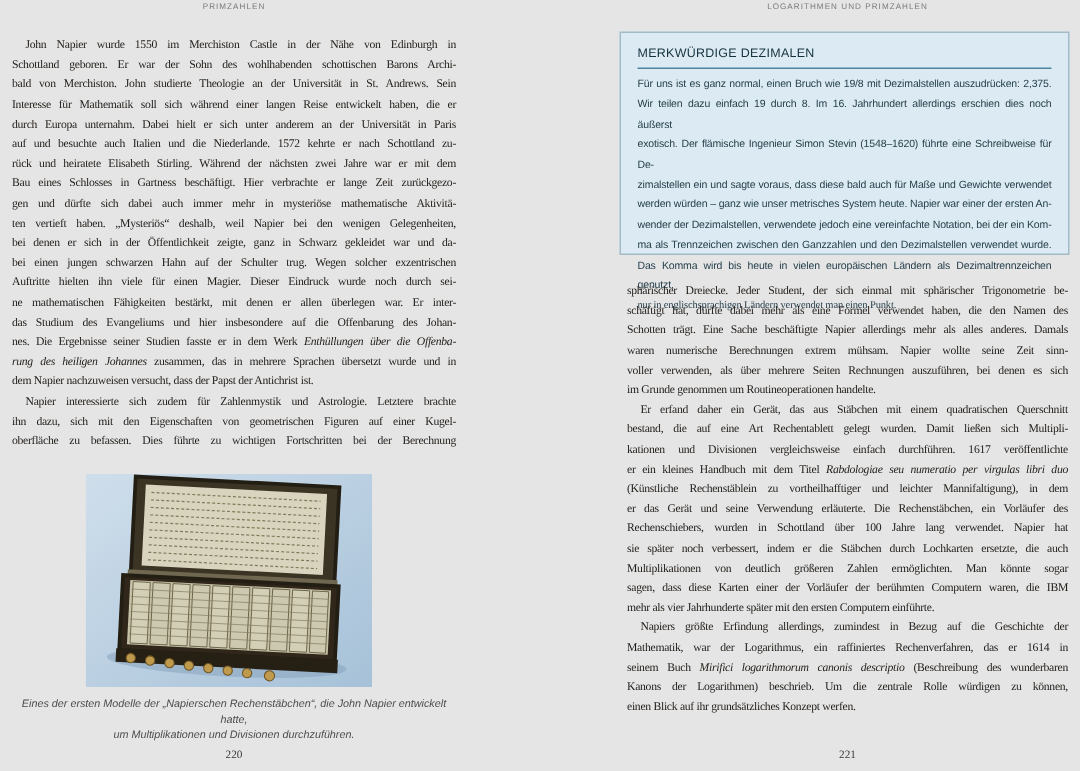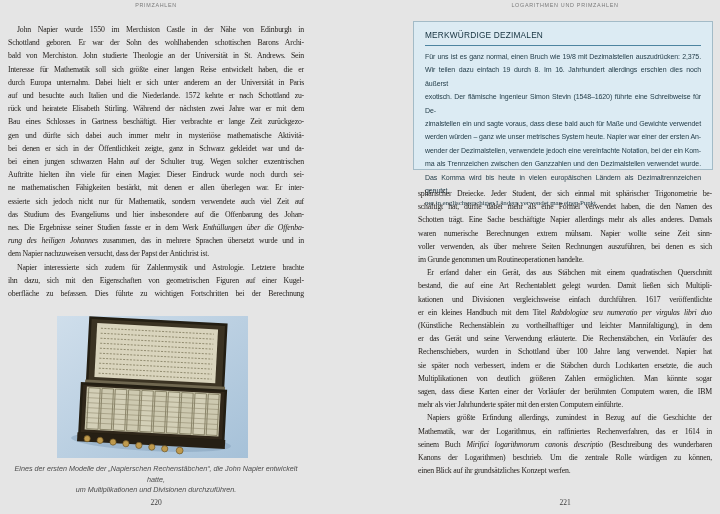--- a/index.html
+++ b/index.html
@@ -50,31 +50,31 @@
 
 <div class="spread">
 
   <section>
     <div class="running-head rh-left">PRIMZAHLEN</div>
 
     <div class="body-col body-left">
         <div class="bl ind"><span>John Napier wurde 1550 im Merchiston Castle in der Nähe von Edinburgh in</span></div>
         <div class="bl"><span>Schottland geboren. Er war der Sohn des wohlhabenden schottischen Barons Archi-</span></div>
         <div class="bl"><span>bald von Merchiston. John studierte Theologie an der Universität in St. Andrews. Sein</span></div>
-        <div class="bl"><span>Interesse für Mathematik soll sich größte einer langen Reise entwickelt haben, die er</span></div>
+        <div class="bl"><span>Interesse für Mathematik soll sich während einer langen Reise entwickelt haben, die er</span></div>
         <div class="bl"><span>durch Europa unternahm. Dabei hielt er sich unter anderem an der Universität in Paris</span></div>
         <div class="bl"><span>auf und besuchte auch Italien und die Niederlande. 1572 kehrte er nach Schottland zu-</span></div>
         <div class="bl"><span>rück und heiratete Elisabeth Stirling. Während der nächsten zwei Jahre war er mit dem</span></div>
         <div class="bl"><span>Bau eines Schlosses in Gartness beschäftigt. Hier verbrachte er lange Zeit zurückgezo-</span></div>
         <div class="bl"><span>gen und dürfte sich dabei auch immer mehr in mysteriöse mathematische Aktivitä-</span></div>
+        <div class="bl"><span>ten vertieft haben. „Mysteriös“ deshalb, weil Napier bei den wenigen Gelegenheiten,</span></div>
         <div class="bl"><span>bei denen er sich in der Öffentlichkeit zeigte, ganz in Schwarz gekleidet war und da-</span></div>
         <div class="bl"><span>bei einen jungen schwarzen Hahn auf der Schulter trug. Wegen solcher exzentrischen</span></div>
         <div class="bl"><span>Auftritte hielten ihn viele für einen Magier. Dieser Eindruck wurde noch durch sei-</span></div>
         <div class="bl"><span>ne mathematischen Fähigkeiten bestärkt, mit denen er allen überlegen war. Er inter-</span></div>
-        <div class="bl"><span>essierte sich jedoch nicht nur für Mathematik, sondern verwendete auch viel Zeit auf</span></div>
         <div class="bl"><span>das Studium des Evangeliums und hier insbesondere auf die Offenbarung des Johan-</span></div>
         <div class="bl"><span>nes. Die Ergebnisse seiner Studien fasste er in dem Werk </span><i>Enthüllungen über die Offenba-</i></div>
         <div class="bl"><i>rung des heiligen Johannes</i><span> zusammen, das in mehrere Sprachen übersetzt wurde und in</span></div>
         <div class="bl end"><span>dem Napier nachzuweisen versucht, dass der Papst der Antichrist ist.</span></div>
         <div class="bl ind"><span>Napier interessierte sich zudem für Zahlenmystik und Astrologie. Letztere brachte</span></div>
         <div class="bl"><span>ihn dazu, sich mit den Eigenschaften von geometrischen Figuren auf einer Kugel-</span></div>
         <div class="bl"><span>oberfläche zu befassen. Dies führte zu wichtigen Fortschritten bei der Berechnung</span></div>
       </div>
 
     <figure class="photo">

